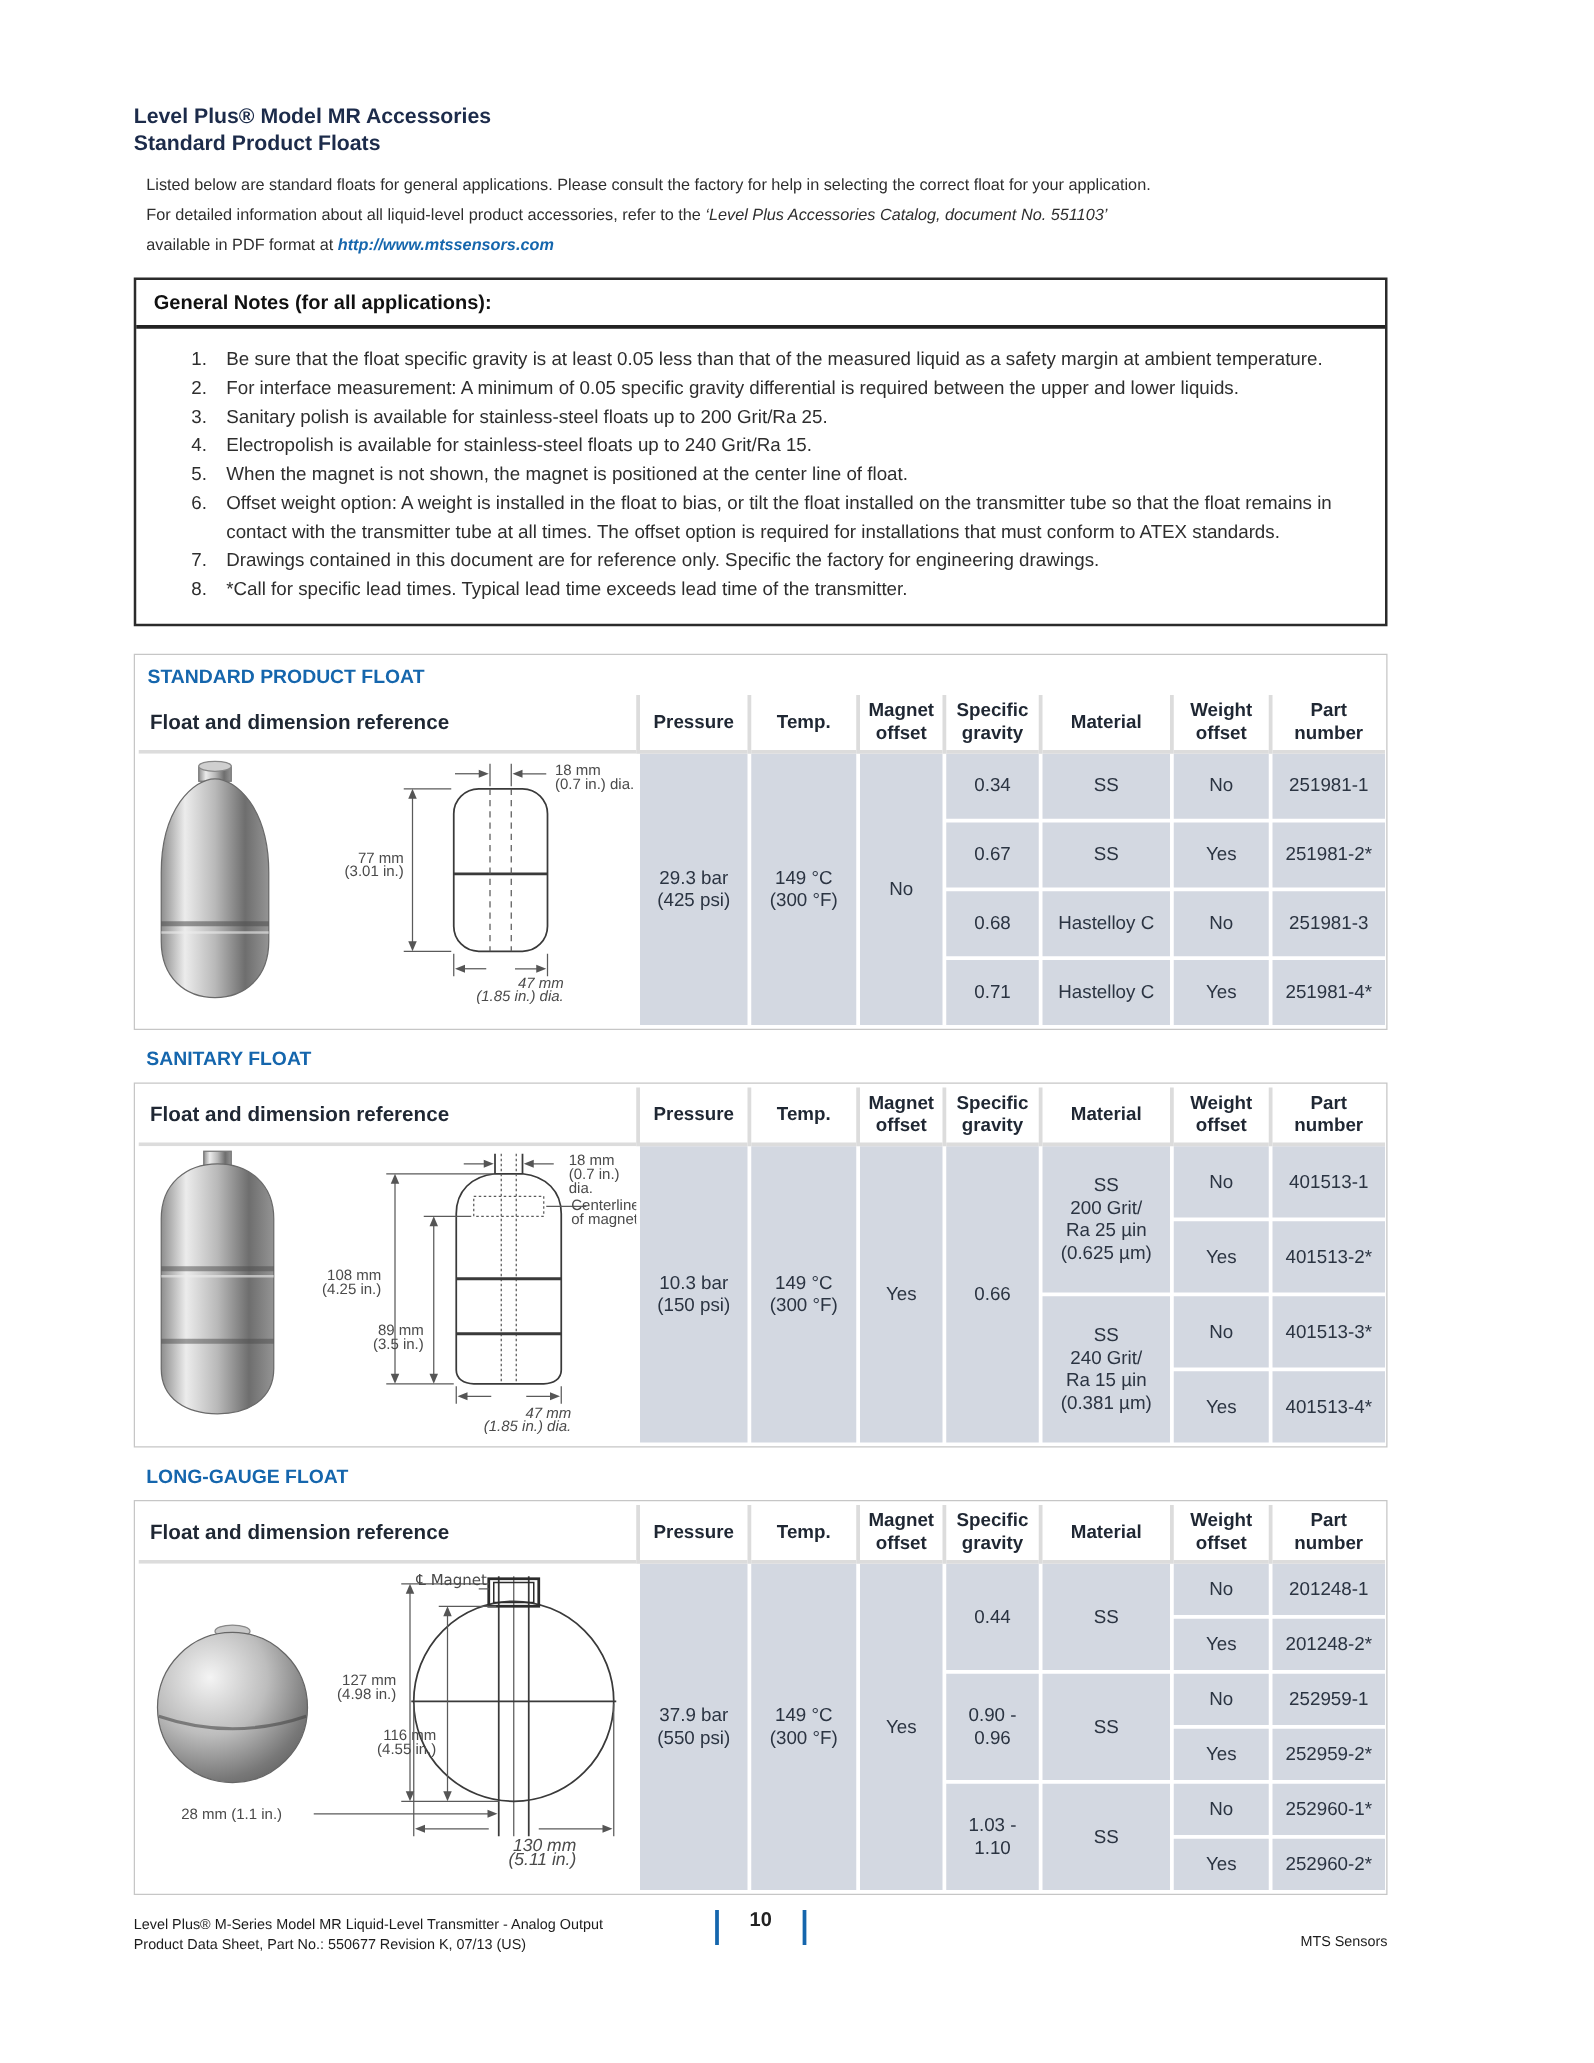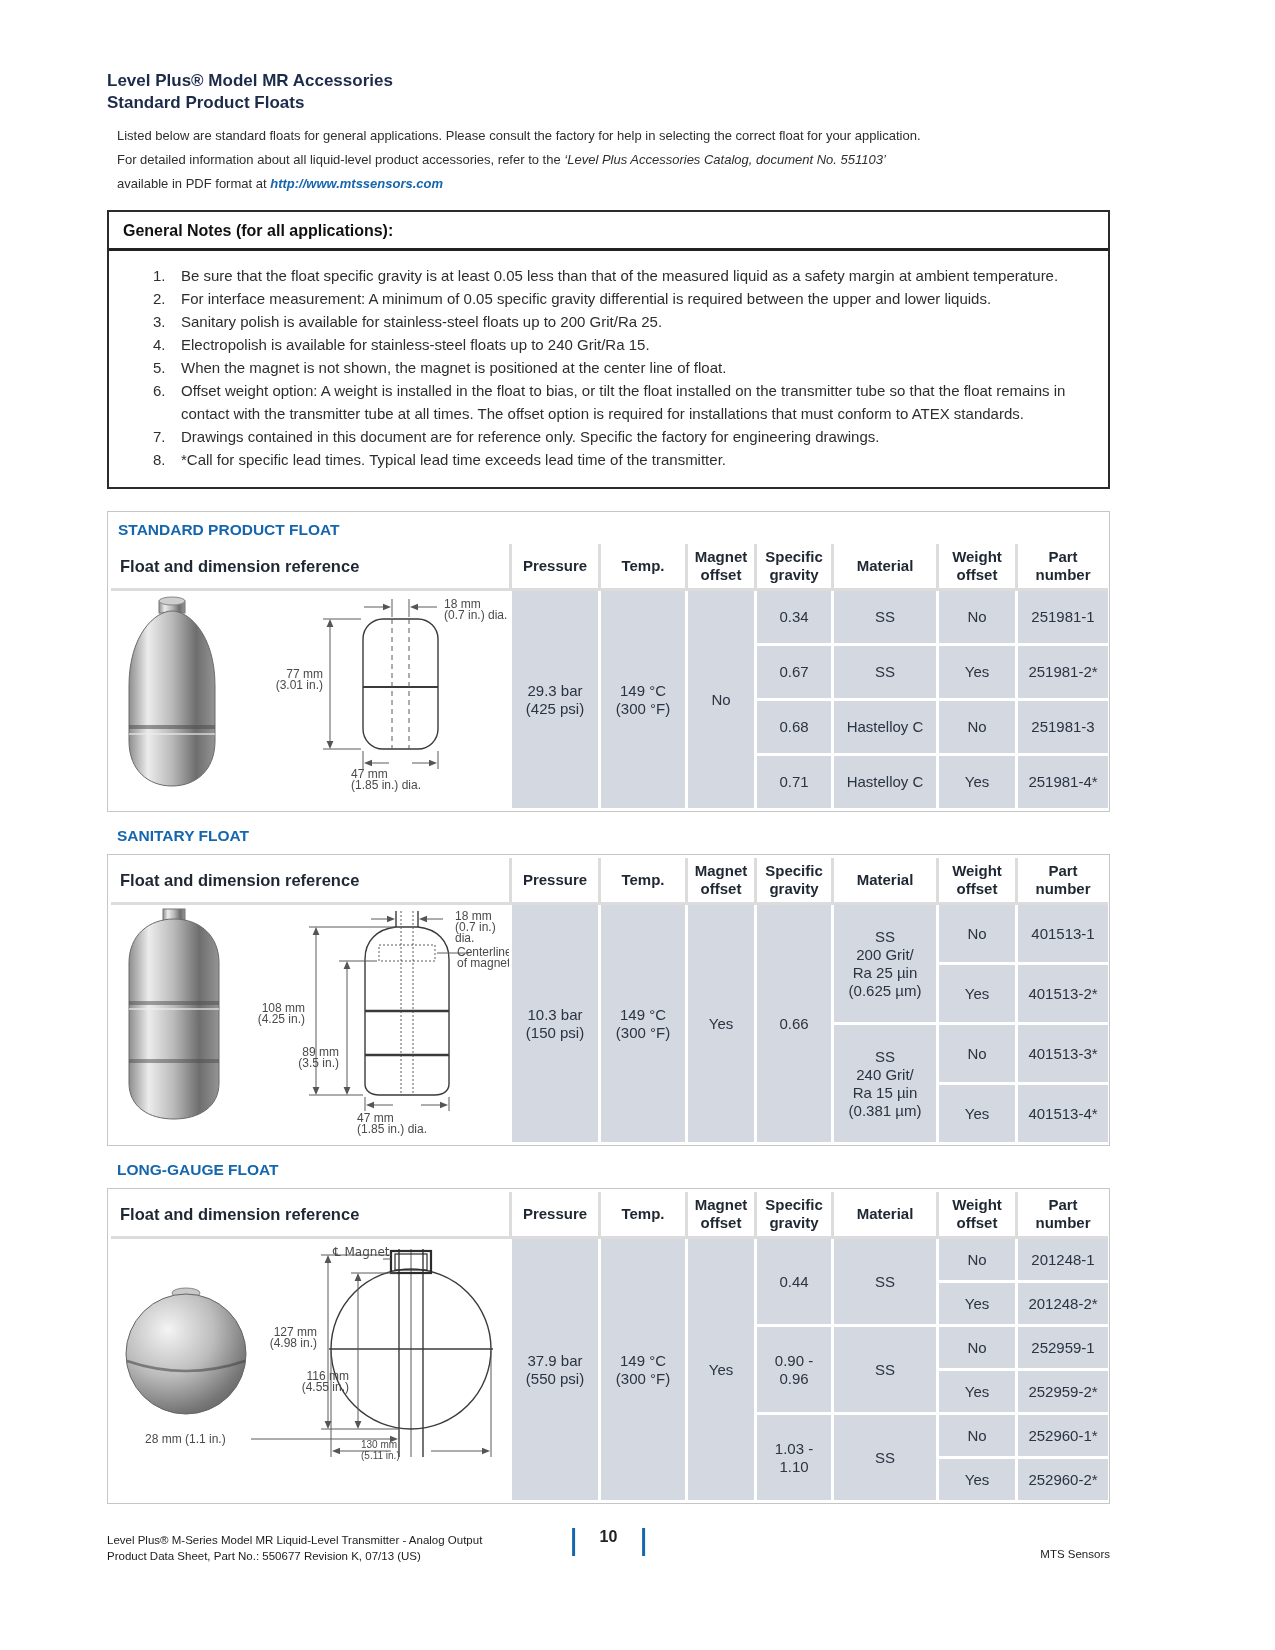--- a/index.html
+++ b/index.html
@@ -1,18 +1,18 @@
 <!DOCTYPE html>
 <html><head>
 <meta charset="utf-8">
 <style>
   html,body{margin:0;padding:0;background:#fff;}
   .page{position:relative;width:1275px;height:1650px;background:#fff;overflow:hidden;
         font-family:"Liberation Sans",sans-serif;color:#222;}
-  .content{position:relative;padding:70px 165px 0 107px;}
+  .content{position:relative;padding:70px 165px 0 107px;margin-top:12px;}
 
   
   .doc-header div{font-weight:bold;font-size:17px;line-height:22px;color:#1c2b4a;}
   .main-heading{margin-top:18px;color:#1566ad;font-weight:bold;font-size:25px;line-height:26px;
                 padding-bottom:7px;border-bottom:3px solid #1566ad;}
 
   
   .intro{margin-top:10px;padding-left:10px;font-size:13px;line-height:24px;color:#2e2e2e;}
   .intro .em{font-style:italic;}
   .intro .link{color:#1566ad;font-weight:bold;font-style:italic;text-decoration:none;}
@@ -41,21 +41,21 @@
   table.dtable th::after{content:"";position:absolute;left:0;right:0;bottom:-3px;height:3px;background:#dcdcdc;}
   table.dtable td{background:#d3d8e1;color:#2b3442;font-size:15px;line-height:18px;
       text-align:center;vertical-align:middle;padding:2px;overflow:hidden;}
   table.dtable td.diagram{background:#fff;padding:0;position:relative;vertical-align:top;}
   .pre{white-space:pre-line;}
   .r48 td{height:48px;} .r53 td{height:53px;} .r37 td{height:37px;}
 
   
   .diag{position:relative;}
   .dlabel{position:absolute;font-size:12px;line-height:11px;color:#4a4a4a;white-space:pre-line;text-align:left;}
-  .dlabel.ctr{text-align:left;}
+  .dlabel.ctr{text-align:right;font-style:italic;}
   .dlabel.rt{text-align:right;}
   .dlabel.cl-sym{font-family:"DejaVu Sans",sans-serif;}
   svg .oline{stroke:#3a3a3a;stroke-width:1.4;fill:none;}
   svg .dim{stroke:#5a5a5a;stroke-width:1;fill:none;}
   svg .dash{stroke:#5a5a5a;stroke-width:1;fill:none;stroke-dasharray:5 4;}
   svg .dot{stroke:#5a5a5a;stroke-width:1;fill:none;stroke-dasharray:2 2;}
   svg .ah{fill:#555;stroke:none;}
 
   
   .footer{position:absolute;left:107px;right:165px;top:1526px;height:50px;font-size:11.5px;color:#1c1c1c;}
@@ -421,21 +421,21 @@
                 <line x1="320" y1="212" x2="374" y2="212" class="dim"></line>
                 <polygon class="ah" points="221,212 229,208.8 229,215.2"></polygon>
                 <polygon class="ah" points="379,212 371,208.8 371,215.2"></polygon>
               </svg>
               <div class="dlabel cl-sym" style="left:222px;top:8px;width:62px;">℄ Magnet</div>
               <div class="dlabel rt" style="left:140px;top:88px;width:66px;">127 mm
 (4.98 in.)</div>
               <div class="dlabel rt" style="left:172px;top:132px;width:66px;">116 mm
 (4.55 in.)</div>
               <div class="dlabel" style="left:34px;top:195px;">28 mm (1.1 in.)</div>
-              <div class="dlabel ctr" style="left:250px;top:200px;width:100px;font-size:10px;">130 mm
+              <div class="dlabel ctr" style="left:250px;top:220px;width:100px;font-size:14px;">130 mm
 (5.11 in.)</div>
             </div>
           </td>
           <td class="pre" rowspan="6">37.9 bar
 (550 psi)</td>
           <td class="pre" rowspan="6">149 °C
 (300 °F)</td>
           <td rowspan="6">Yes</td>
           <td rowspan="2">0.44</td>
           <td rowspan="2">SS</td>

